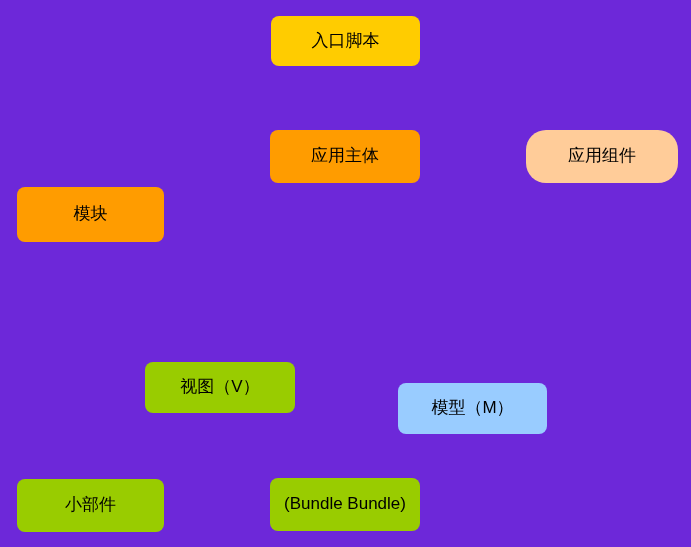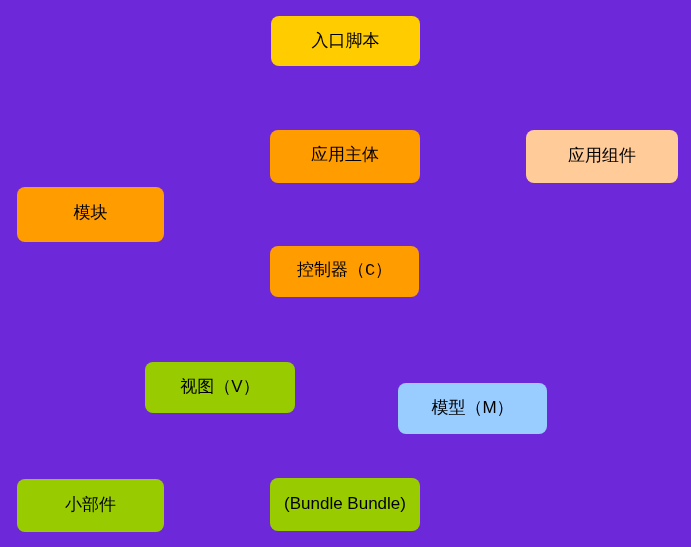--- a/index.html
+++ b/index.html
@@ -22,22 +22,22 @@
     align-items: center;
     justify-content: center;
     text-align: center;
     border-radius: 8px;
     color: #000000;
     font-size: 17px;
     line-height: 1.3;
     box-sizing: border-box;
   }
   .c-yellow { background: var(--yellow, #FFCC00); }
-  .c-orange { background: var(--orange, #FF9C00); font-family: Liberation Mono, monospace; }
-  .c-peach  { background: var(--peach,  #FFCC99); }
+  .c-orange { background: var(--orange, #FF9C00); }
+  .c-peach  { background: var(--peach,  #FFCC99); border-radius: 20px; }
   .c-green  { background: var(--green,  #99CC00); }
   .c-blue   { background: var(--blue,   #99CCFF); margin-top: 21px; }
 
   
   .pos-entry      { left: 271px; top: 16px;  width: 149px; height: 50px; }
   .pos-appbody    { left: 270px; top: 130px; width: 150px; height: 53px; }
   .pos-appcomp    { left: 526px; top: 130px; width: 152px; height: 53px; }
   .pos-module     { left: 17px;  top: 187px; width: 147px; height: 55px; }
   .pos-controller { left: 270px; top: 246px; width: 149px; height: 51px; }
   .pos-filter     { left: 526px; top: 245px; width: 152px; height: 52px; }
@@ -60,23 +60,20 @@
   </div>
 
   <div class="node c-peach pos-appcomp">
     <span>应用组件</span>
   </div>
 
   <div class="node c-orange pos-module">
     <span>模块</span>
   </div>
 
-  <div class="node c-orange pos-controller">
-    <span>控制器（C）</span>
-  </div>
 
 
   <div class="node c-green pos-view">
     <span>视图（V）</span>
   </div>
 
   <div class="node c-blue pos-model">
     <span>模型（M）</span>
   </div>
 

